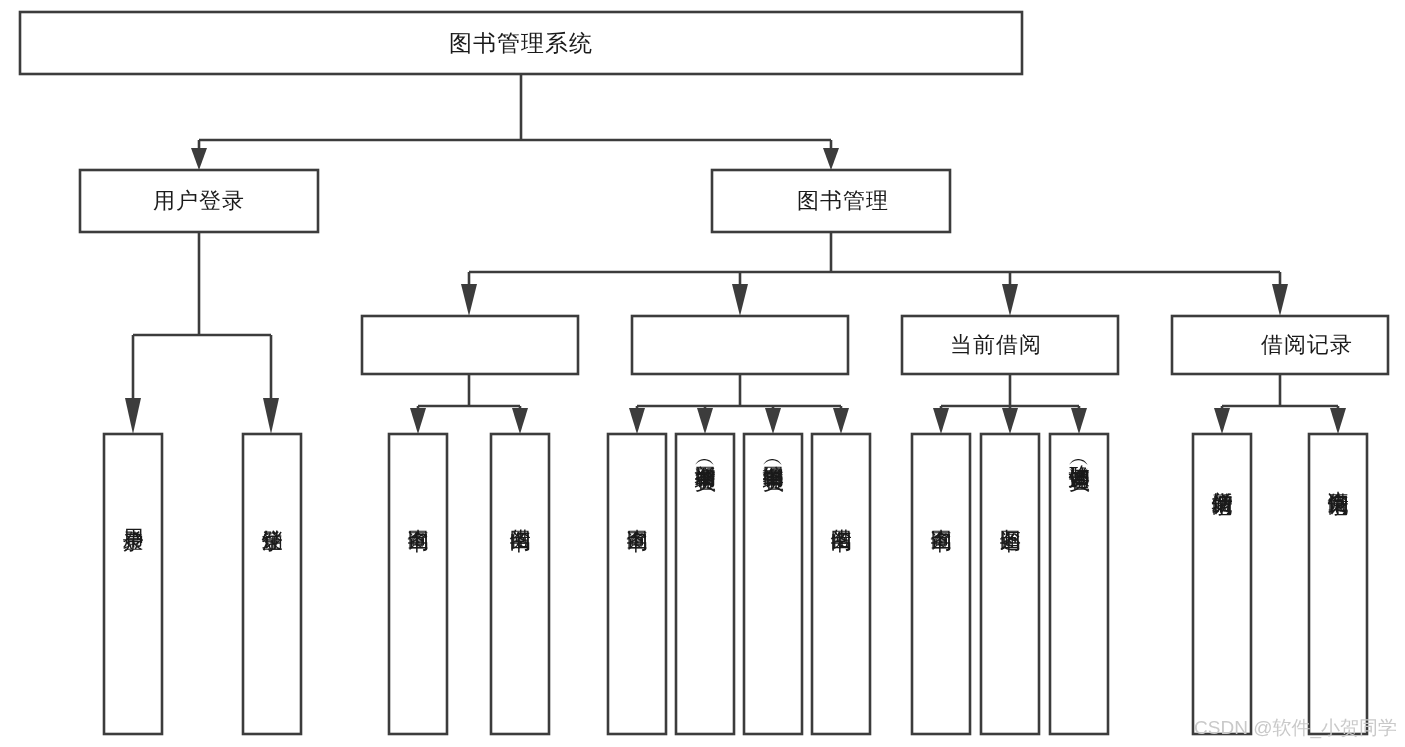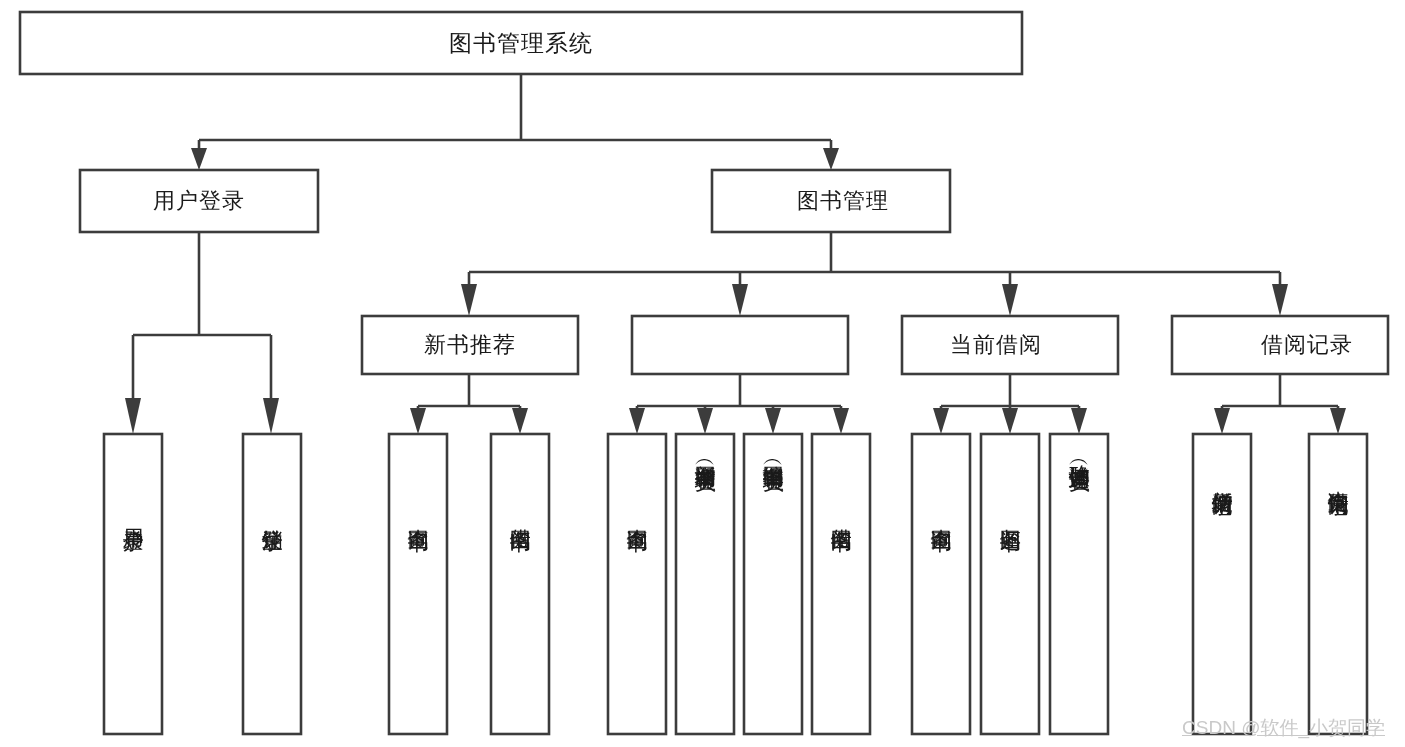--- a/index.html
+++ b/index.html
@@ -70,28 +70,27 @@
     font-size: 22px;
     color: #1a1a1a;
     letter-spacing: 1px;
     white-space: nowrap;
   }
   .title-label-text {
     font-size: 23px;
   }
   .watermark {
     position: absolute;
-    right: 20px;
+    right: 8px;
     bottom: 6px;
     font-family: "Liberation Sans", "DejaVu Sans", sans-serif;
     font-size: 19px;
     color: #c9c9c9;
     white-space: nowrap;
     pointer-events: none;
-    text-decoration: underline;
   }
 </style>
 </head>
 <body>
 
 <div id="diagram-root">
 
   <svg class="diagram-canvas" viewBox="0 0 1405 747">
 
     <g>
@@ -194,23 +193,20 @@
   </div>
 
   <div class="hlabel-wrap" style="left:80px; top:170px; width:238px; height:62px;">
     <span class="hlabel-text">用户登录</span>
   </div>
 
   <div class="hlabel-wrap" style="left:712px; top:170px; width:238px; height:62px;padding-left:12px;">
     <span class="hlabel-text">图书管理</span>
   </div>
 
-  <div class="hlabel-wrap" style="left:362px; top:316px; width:216px; height:58px;">
-    <span class="hlabel-text">新书推荐</span>
-  </div>
 
 
   <div class="hlabel-wrap" style="left:902px; top:316px; width:188px; height:58px;">
     <span class="hlabel-text">当前借阅</span>
   </div>
 
   <div class="hlabel-wrap" style="left:1199px; top:316px; width:216px; height:58px;">
     <span class="hlabel-text">借阅记录</span>
   </div>
 

